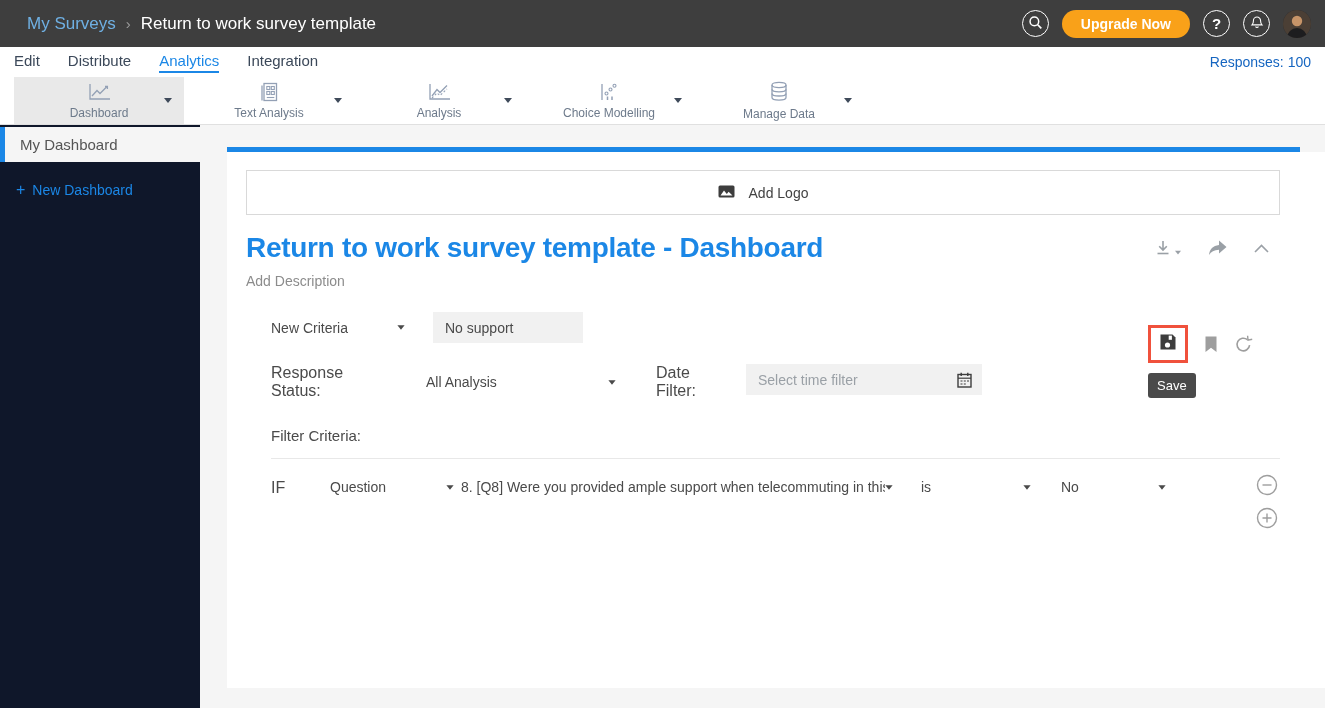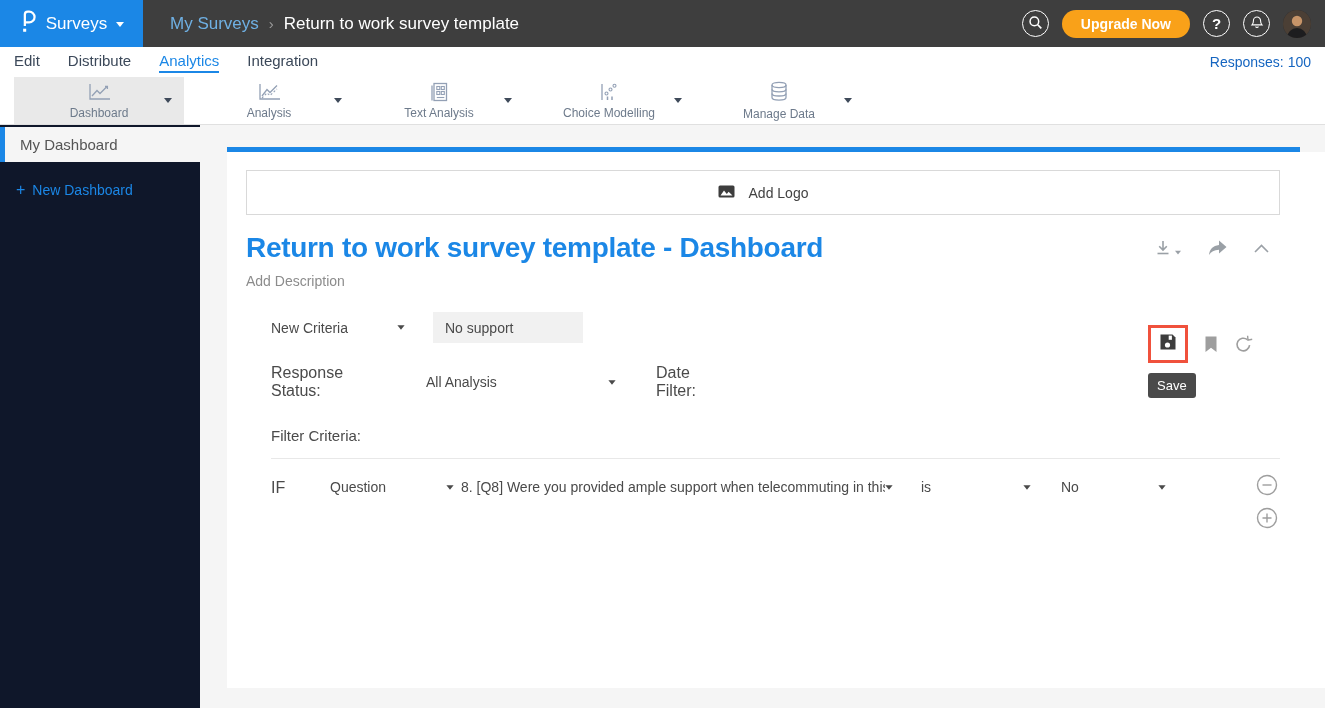--- a/index.html
+++ b/index.html
@@ -95,30 +95,20 @@
   .gap-a { margin-right:7px; }
   .gap-b { margin-right:28px; }
   .gap-c { margin-right:30px; }
   .circle-col { position:absolute; right:2px; top:-2px; display:flex; flex-direction:column; gap:11px; margin-top:0; }
   .circle-col .ic-btn { margin:0; }
 </style>
 </head>
 <body>
 
 <div class="topbar">
-  <div class="brand">
-    <span>
-      <svg width="18" height="25" viewBox="0 0 20 26">
-          <path d="M6.5 18 V5.2 a3.2 3.2 0 0 1 3.2-3.2 h1.6 a6 6 0 0 1 0 12 H6.5" fill="none" stroke="#fff" stroke-width="2.5"></path>
-          <rect x="4.6" y="21" width="3.4" height="3.4" fill="#fff"></rect>
-        </svg>
-    </span>
-    <span class="brand-name">Surveys</span>
-    <span class="caret"></span>
-  </div>
   <div class="breadcrumb">
     <span class="crumb-parent">My Surveys</span>
     <span class="crumb-sep">›</span>
     <span class="crumb-current">Return to work survey template</span>
   </div>
   <div class="topbar-right">
     <div class="circle-btn">
       <span>
         <svg width="15" height="15" viewBox="0 0 16 16">
             <circle cx="6.8" cy="6.8" r="4.6" fill="none" stroke="#fff" stroke-width="1.6"></circle>
@@ -164,41 +154,41 @@
           <path d="M6 14 L11 8.5 L14 11.5 L21 4.5" fill="none" stroke="#93a0b5" stroke-width="1.3"></path>
           <path d="M19 4.5 h2.4 v2.4" fill="none" stroke="#93a0b5" stroke-width="1.3"></path>
         </svg>
     </span>
     <span class="tool-label">Dashboard</span>
     <span class="caret"></span>
   </div>
   <div class="tool">
     <span>
       <svg width="26" height="20" viewBox="0 0 26 20">
-          <path d="M4 2 V17 H24" fill="none" stroke="#93a0b5" stroke-width="1.3"></path>
-          <path d="M6 14 L11 7.5 L14 10.5 L21 3.5" fill="none" stroke="#93a0b5" stroke-width="1.3"></path>
-          <path d="M6 16 L11 11 L14 13.5 L21 7" fill="none" stroke="#93a0b5" stroke-width="1.1" stroke-dasharray="2,2"></path>
-        </svg>
-    </span>
-    <span class="tool-label">Analysis</span>
-    <span class="caret"></span>
-  </div>
-  <div class="tool">
-    <span>
-      <svg width="26" height="20" viewBox="0 0 26 20">
           <rect x="8" y="1.5" width="12.5" height="17" fill="none" stroke="#93a0b5" stroke-width="1.3"></rect>
           <path d="M6 3.5 V18.5" stroke="#93a0b5" stroke-width="1.3"></path>
           <rect x="10.8" y="4.5" width="3" height="3" fill="none" stroke="#93a0b5" stroke-width="1.1"></rect>
           <rect x="15.3" y="4.5" width="3" height="3" fill="none" stroke="#93a0b5" stroke-width="1.1"></rect>
           <rect x="10.8" y="9.5" width="3" height="3" fill="none" stroke="#93a0b5" stroke-width="1.1"></rect>
           <rect x="15.3" y="9.5" width="3" height="3" fill="none" stroke="#93a0b5" stroke-width="1.1"></rect>
           <path d="M10.8 15.5 h7.5" stroke="#93a0b5" stroke-width="1.1"></path>
         </svg>
     </span>
     <span class="tool-label">Text Analysis</span>
+    <span class="caret"></span>
+  </div>
+  <div class="tool">
+    <span>
+      <svg width="26" height="20" viewBox="0 0 26 20">
+          <path d="M4 2 V17 H24" fill="none" stroke="#93a0b5" stroke-width="1.3"></path>
+          <path d="M6 14 L11 7.5 L14 10.5 L21 3.5" fill="none" stroke="#93a0b5" stroke-width="1.3"></path>
+          <path d="M6 16 L11 11 L14 13.5 L21 7" fill="none" stroke="#93a0b5" stroke-width="1.1" stroke-dasharray="2,2"></path>
+        </svg>
+    </span>
+    <span class="tool-label">Analysis</span>
     <span class="caret"></span>
   </div>
   <div class="tool">
     <span>
       <svg width="26" height="20" viewBox="0 0 26 20">
           <path d="M6 2 V18" stroke="#93a0b5" stroke-width="1.3"></path>
           <circle cx="10.5" cy="11.5" r="1.5" fill="none" stroke="#93a0b5" stroke-width="1.1"></circle>
           <circle cx="14.5" cy="7.5" r="1.5" fill="none" stroke="#93a0b5" stroke-width="1.1"></circle>
           <circle cx="18.5" cy="3.8" r="1.5" fill="none" stroke="#93a0b5" stroke-width="1.1"></circle>
           <path d="M11.5 14.5 V18 M16 14.5 V18" stroke="#93a0b5" stroke-width="1.5"></path>
@@ -307,20 +297,29 @@
           <input class="gray-input nosupport" value="No support" style="">
         </div>
 
         <div class="frow row2">
           <span class="flabel lbl-resp">Response Status:</span>
           <span class="ddl w-allresp">
             <span>All Analysis</span>
             <span class="caret"></span>
           </span>
           <span class="flabel lbl-date">Date Filter:</span>
+          <span class="datebox">
+            <input class="gray-input" placeholder="Select time filter" style="">
+            <svg width="15" height="16" viewBox="0 0 15 16">
+                <rect x="1" y="2.5" width="13" height="12.5" fill="none" stroke="#3d3d3d" stroke-width="1.4"></rect>
+                <path d="M4.2 0.8 V4 M10.8 0.8 V4" stroke="#3d3d3d" stroke-width="1.4"></path>
+                <path d="M1 6.2 h13" stroke="#3d3d3d" stroke-width="1.2"></path>
+                <path d="M3.5 9 h2 M6.8 9 h2 M10 9 h2 M3.5 12 h2 M6.8 12 h2" stroke="#3d3d3d" stroke-width="1.2"></path>
+              </svg>
+          </span>
         </div>
 
         <div class="criteria-heading">Filter Criteria:</div>
         <div class="divider"></div>
 
         <div class="frow crit-row">
           <span class="flabel lbl-if">IF</span>
           <span class="ddl w-type gap-a">
             <span>Question</span>
             <span class="caret"></span>

